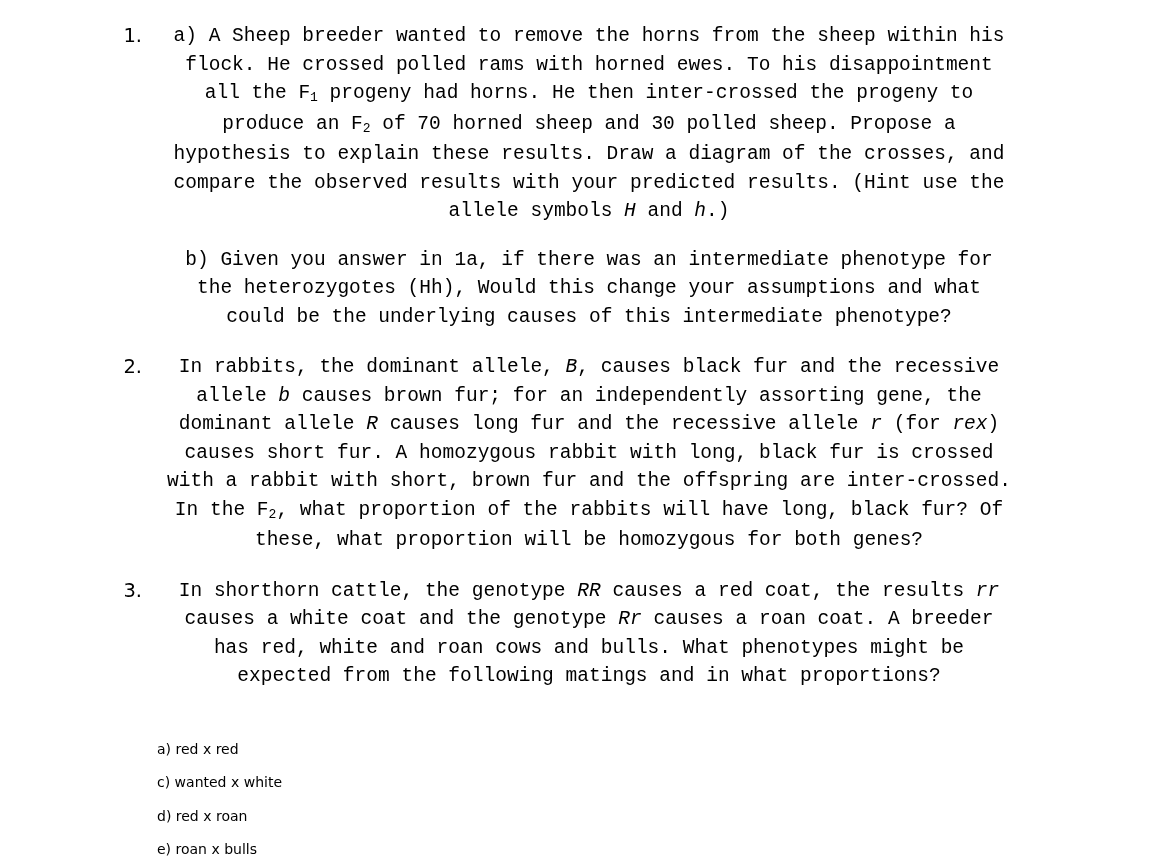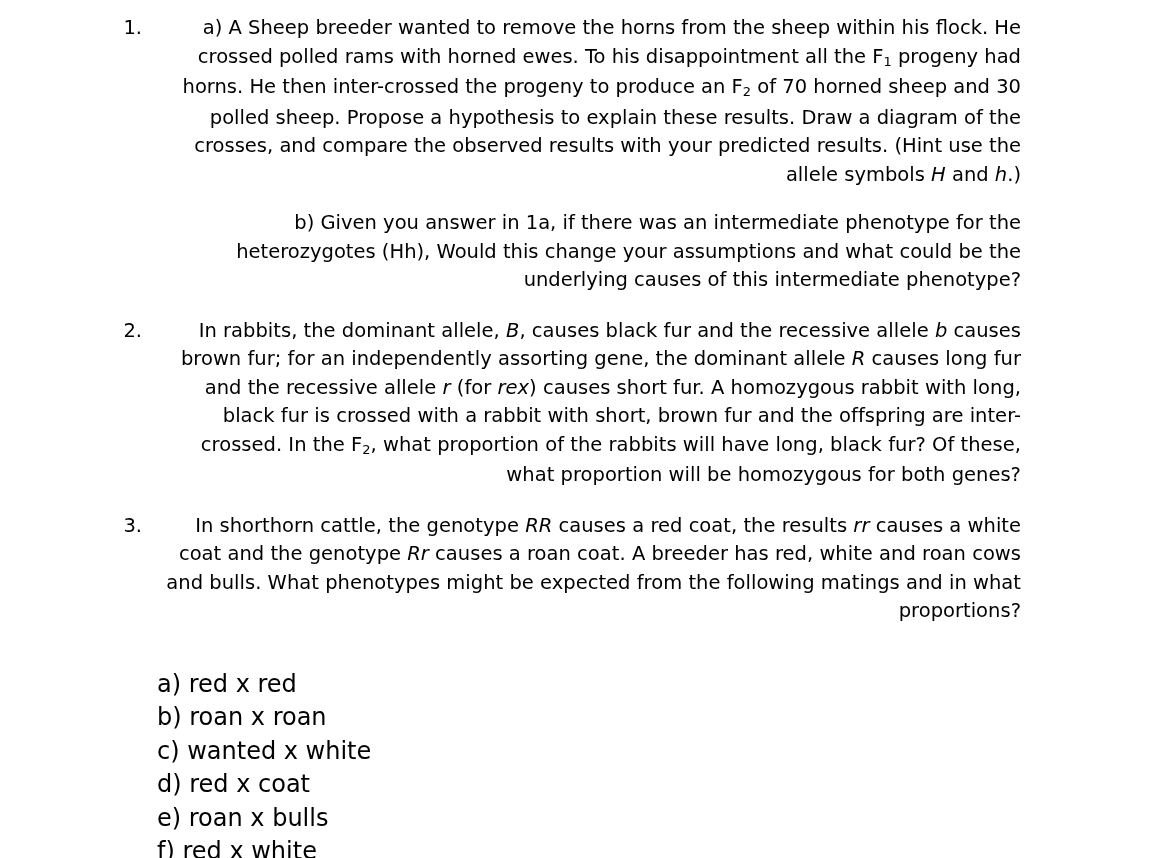--- a/index.html
+++ b/index.html
@@ -36,22 +36,23 @@
     left: 0;
     top: 0;
     width: 30px;
     text-align: right;
     font-size: 19.5px;
     line-height: 28.5px;
   }
   .para {
     font-size: 19.5px;
     line-height: 28.5px;
-    text-align: right;
-    margin: 0;
+    text-align: center;
+    margin: 8px;
+    font-family: Liberation Mono, monospace;
   }
   .para + .para {
     margin-top: 20px;
   }
   .q2 .para, .q3 .para {
     letter-spacing: 0.02px;
   }
   i {
     font-style: italic;
   }
@@ -59,21 +60,21 @@
     font-size: 13px;
     vertical-align: baseline;
     position: relative;
     bottom: -3px;
   }
   .matings {
     margin-top: 42px;
     padding-left: 45px;
   }
   .mating-line {
-    font-size: 24px;
+    font-size: 14px;
     line-height: 33.5px;
   }
 </style>
 </head>
 <body>
 
 <div class="page">
   <ol class="qlist" id="question-list">
       <li class="qitem q1">
         <span class="qnum">1.</span>
@@ -84,19 +85,18 @@
         <span class="qnum">2.</span>
         <p class="para"><span>In rabbits, the dominant allele, </span><i>B</i><span>, causes black fur and the recessive allele </span><i>b</i><span> causes brown fur; for an independently assorting gene, the dominant allele </span><i>R</i><span> causes long fur and the recessive allele </span><i>r</i><span> (for </span><i>rex</i><span>) causes short fur. A homozygous rabbit with long, black fur is crossed with a rabbit with short, brown fur and the offspring are inter-crossed. In the F</span><sub>2</sub><span>, what proportion of the rabbits will have long, black fur? Of these, what proportion will be homozygous for both genes?</span></p>
       </li>
       <li class="qitem q3">
         <span class="qnum">3.</span>
         <p class="para"><span>In shorthorn cattle, the genotype </span><i>RR</i><span> causes a red coat, the results </span><i>rr</i><span> causes a white coat and the genotype </span><i>Rr</i><span> causes a roan coat. A breeder has red, white and roan cows and bulls. What phenotypes might be expected from the following matings and in what proportions?</span></p>
       </li>
     </ol>
   <div class="matings" id="matings-list">
       <div class="mating-line">a) red x red</div>
-      <div class="mating-line">b) roan x roan</div>
       <div class="mating-line">c) wanted x white</div>
-      <div class="mating-line">d) red x coat</div>
+      <div class="mating-line">d) red x roan</div>
       <div class="mating-line">e) roan x bulls</div>
       <div class="mating-line">f) red x white</div>
     </div>
 </div>
 
 </body></html>

